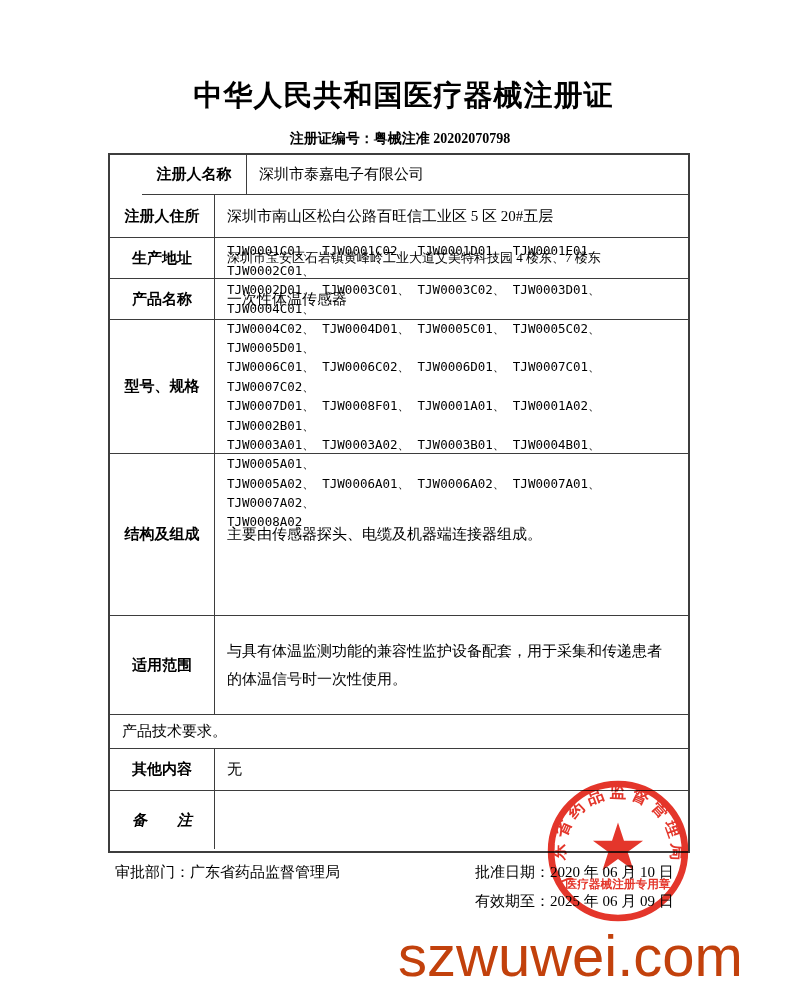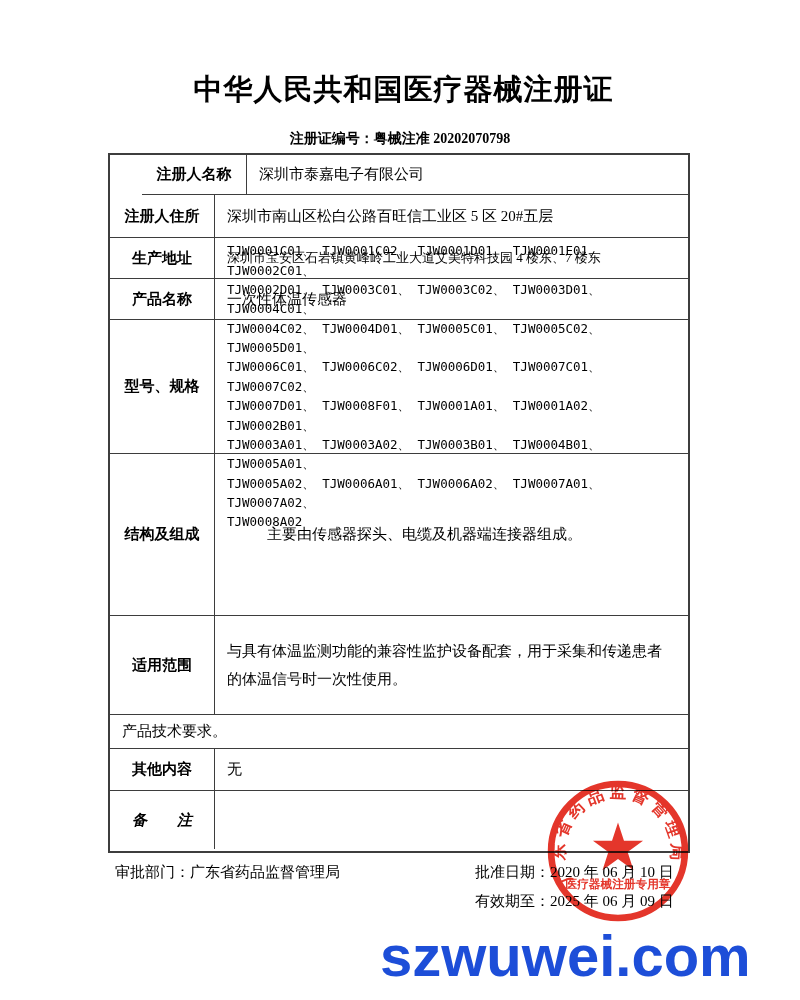--- a/index.html
+++ b/index.html
@@ -1,20 +1,20 @@
 <!DOCTYPE html>
 <html><head>
 <meta charset="utf-8">
 <style>
   * { margin: 0; padding: 0; box-sizing: border-box; }
   html, body { width: 800px; height: 1000px; background: #ffffff; overflow: hidden; }
   body { position: relative; font-family: "Liberation Serif", "DejaVu Serif", serif; color: #000; }
 
   .title {
-    position: absolute; top: 70px; left: 0; width: 800px;
+    position: absolute; top: 76px; left: 0; width: 800px;
     text-align: center; font-size: 29px; font-weight: 900;
     font-family: "Liberation Sans", "DejaVu Sans", sans-serif;
     letter-spacing: 1px;
     padding-left: 7px;
   }
   .cert-no {
     position: absolute; top: 130px; left: 0; width: 800px;
     text-align: center; font-size: 14px; font-weight: bold;
     font-family: "Liberation Serif", serif;
   }
@@ -30,37 +30,37 @@
     display: flex; align-items: center; justify-content: center;
     font-weight: bold; font-size: 15px; text-align: center;
     font-family: "Liberation Sans", sans-serif;
     white-space: pre-wrap;
   }
   .cell-value {
     flex: 1; display: flex; flex-direction: column; justify-content: center;
     padding: 8px 12px; font-size: 15px; line-height: 1.5;
   }
   .r1 { height: 40px; margin-left: 32px; } .r2 { height: 43px; } .r3 { height: 41px; }
-  .r4 { height: 41px; } .r5 { height: 134px; } .r6 { height: 162px; gap: 40px; }
+  .r4 { height: 41px; } .r5 { height: 134px; } .r6 { height: 162px; }
   .r7 { height: 99px; } .r8 { height: 34px; } .r9 { height: 42px; }
   .r10 { height: 58px; font-style: italic; }
   .r3 .cell-value { font-size: 13px; }
   .r4 .cell-value { font-size: 15px; }
   .models { font-family: "DejaVu Sans Mono", "Liberation Mono", monospace; font-size: 12.5px; line-height: 1.55; }
   .r7 .cell-value { line-height: 1.9; }
 
   .footer { position: absolute; left: 115px; top: 863px; width: 600px; font-size: 15px; }
   .footer-left { position: absolute; left: 0; top: 0; white-space: nowrap; }
   .footer-right { position: absolute; left: 360px; top: 0; }
   .footer-right .line { white-space: nowrap; margin-bottom: 10px; }
 
   .watermark {
-    position: absolute; left: 380px; top: 922px;
+    position: absolute; left: 398px; top: 922px;
     font-family: "Liberation Sans", "DejaVu Sans", sans-serif;
-    font-size: 58px; color: #1d4ed8; letter-spacing: 0px; font-weight: 700;
+    font-size: 58px; color: #c2410c; letter-spacing: 0px; font-weight: 400;
   }
 
   .seal {
     position: absolute; left: 546px; top: 779px; width: 144px; height: 144px;
     mix-blend-mode: multiply; opacity: 0.93;
   }
 </style>
 </head>
 <body>
 

